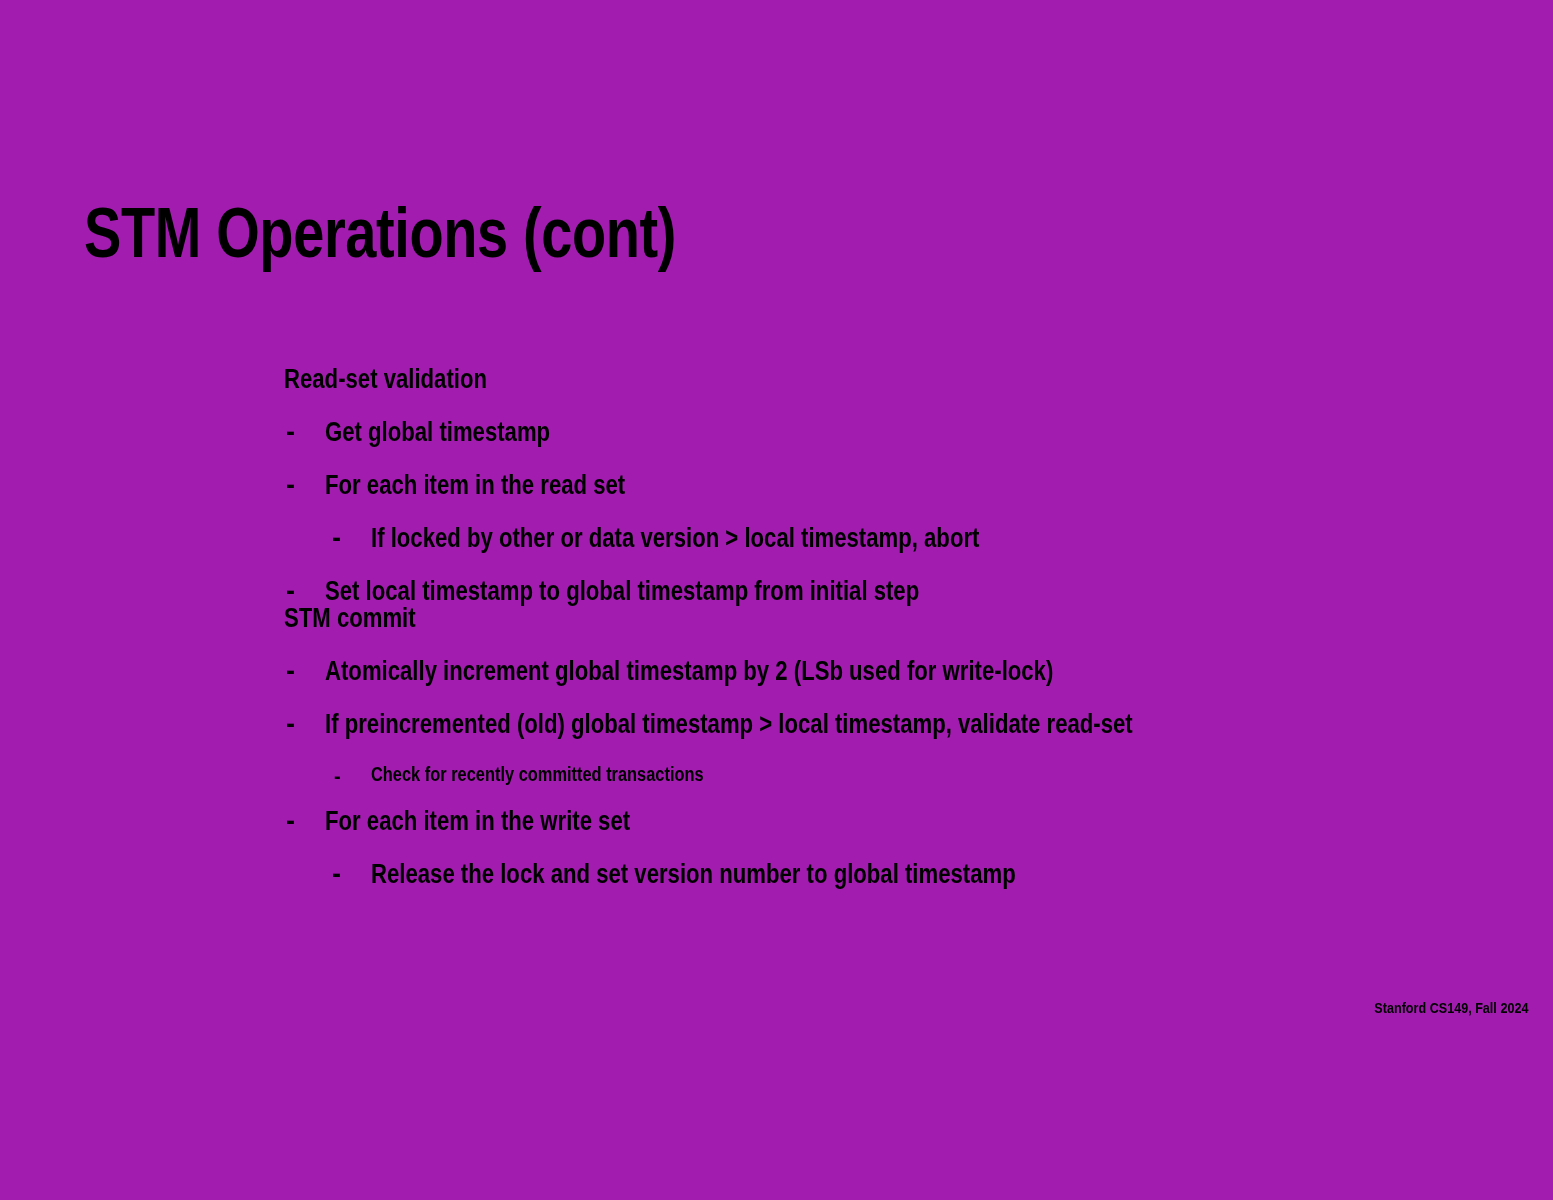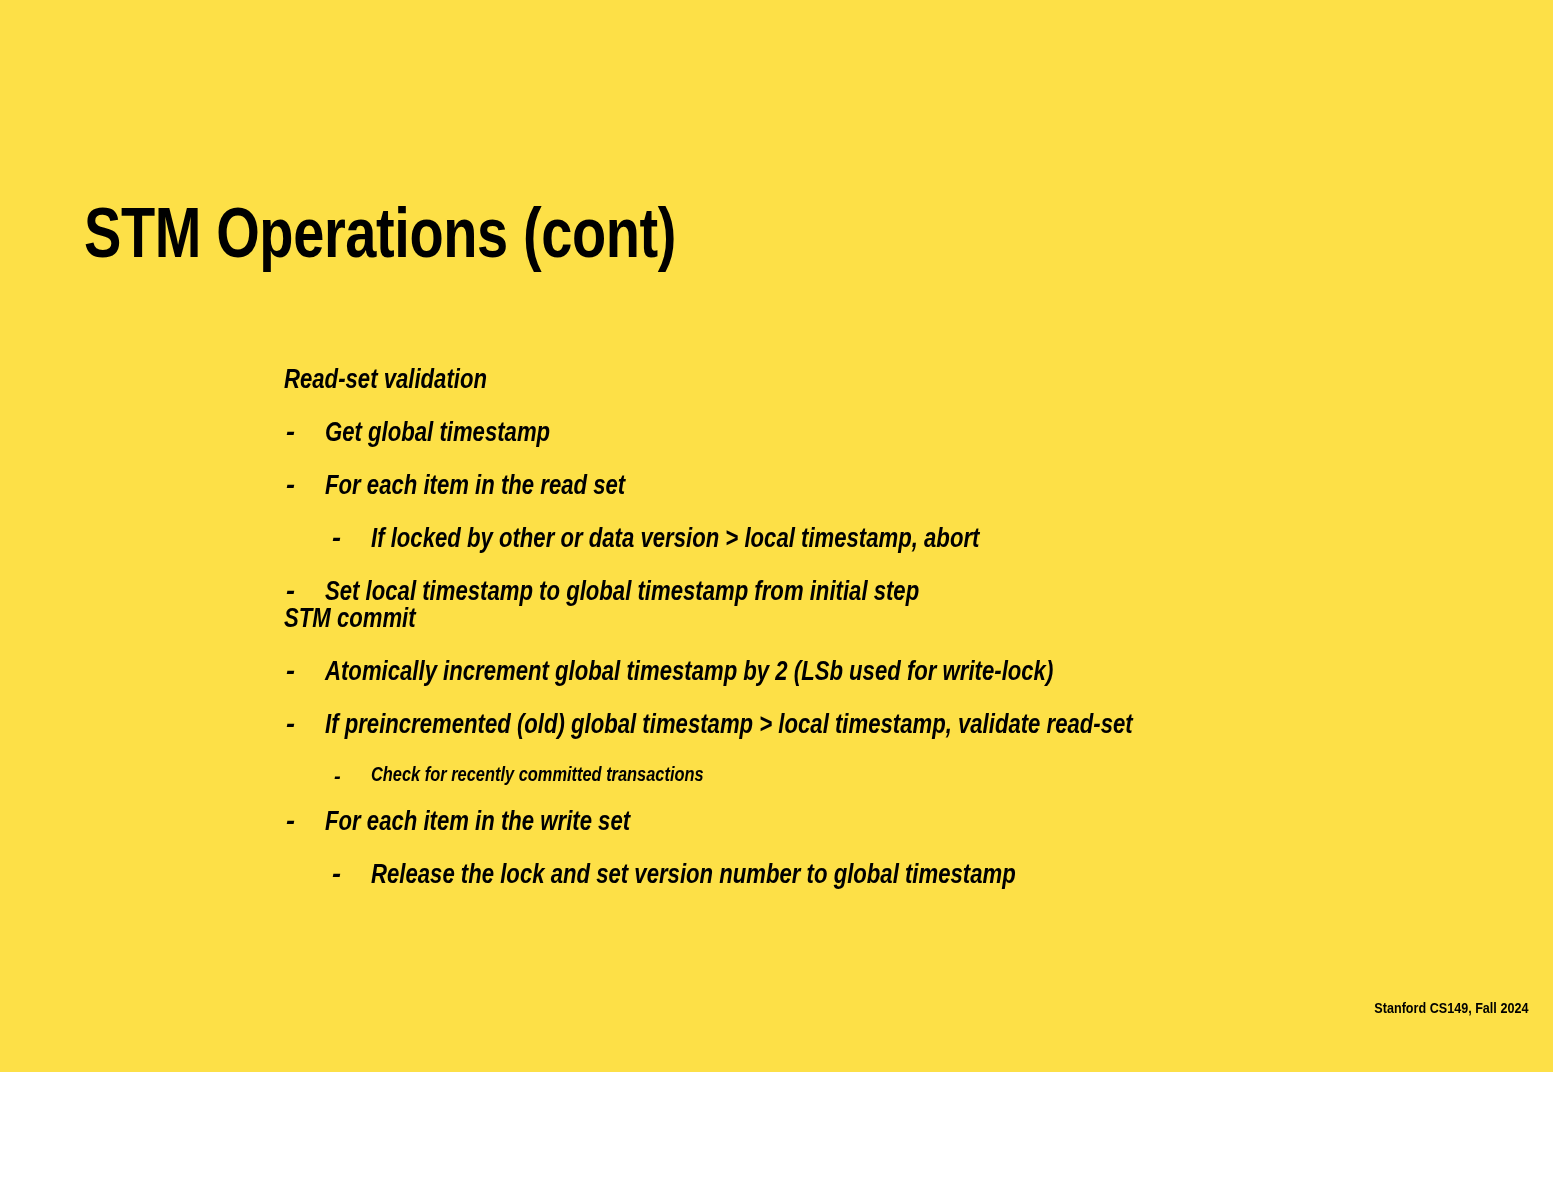--- a/index.html
+++ b/index.html
@@ -9,22 +9,22 @@
   }
   body {
     font-family: "Liberation Sans", "DejaVu Sans", sans-serif;
     color: #000000;
     -webkit-font-smoothing: antialiased;
   }
 
   .slide {
     position: relative;
     width: 1553px;
-    height: 1072px;
-    background: #fde047;
+    height: 1200px;
+    background: #a21caf;
     overflow: hidden;
   }
 
   
   .slide-title {
     position: absolute;
     left: 84px;
     top: 198px;
     font-size: 70px;
     line-height: 1.0;
@@ -39,21 +39,20 @@
   
   .body-block {
     position: absolute;
     left: 284px;
     top: 366px;
     width: 1100px;
   }
 
   .section {
     position: relative;
-    font-style: italic;
   }
   .section + .section {
   }
 
   .section-heading {
     font-size: 27px;
     font-weight: 700;
     line-height: 1.0;
     transform: scaleX(0.82);
     transform-origin: left top;

